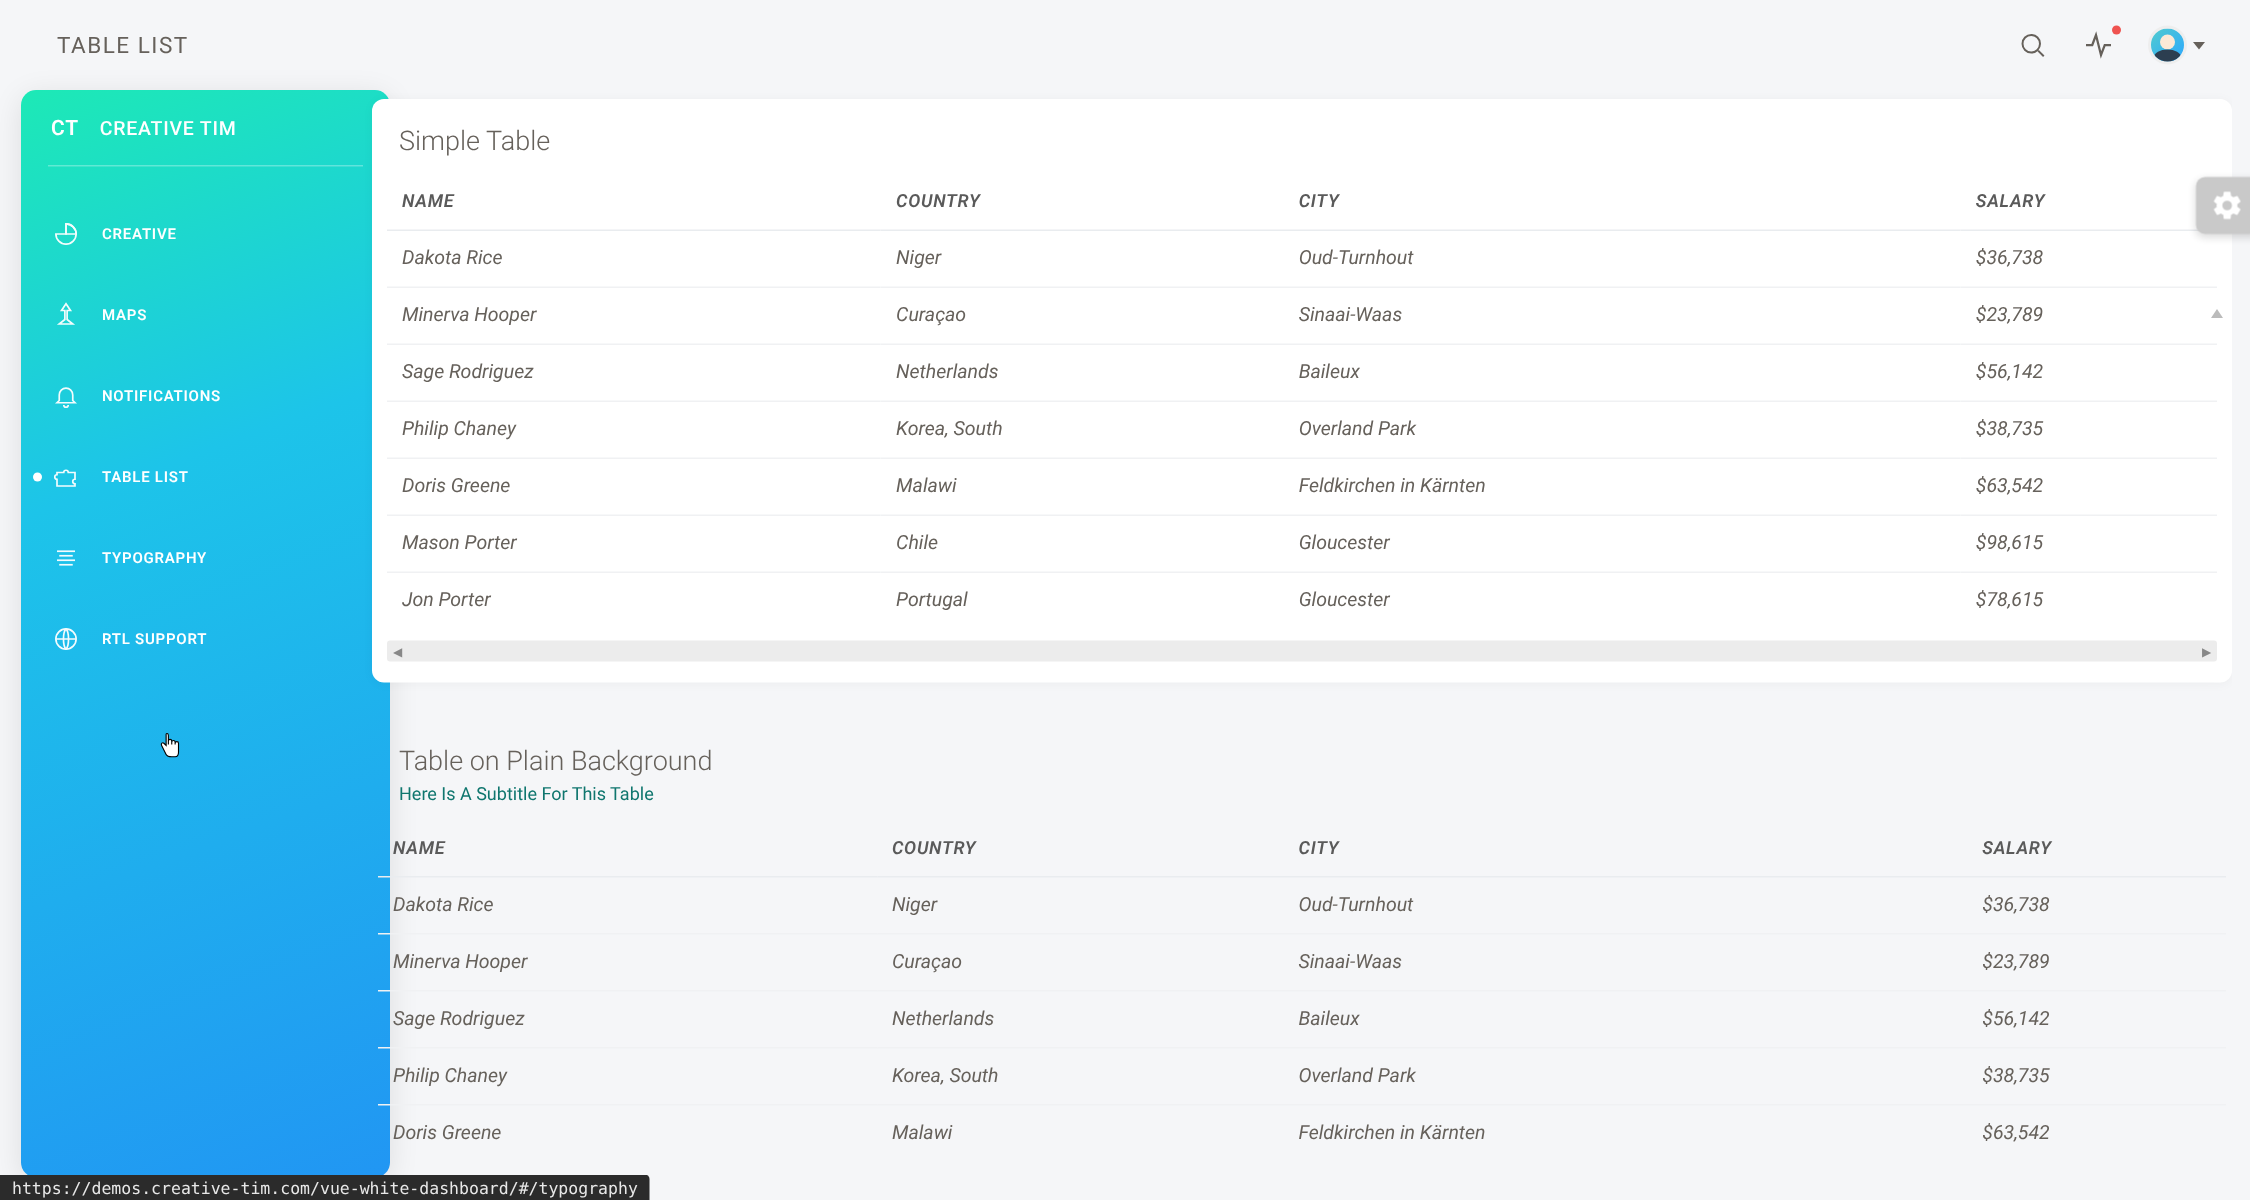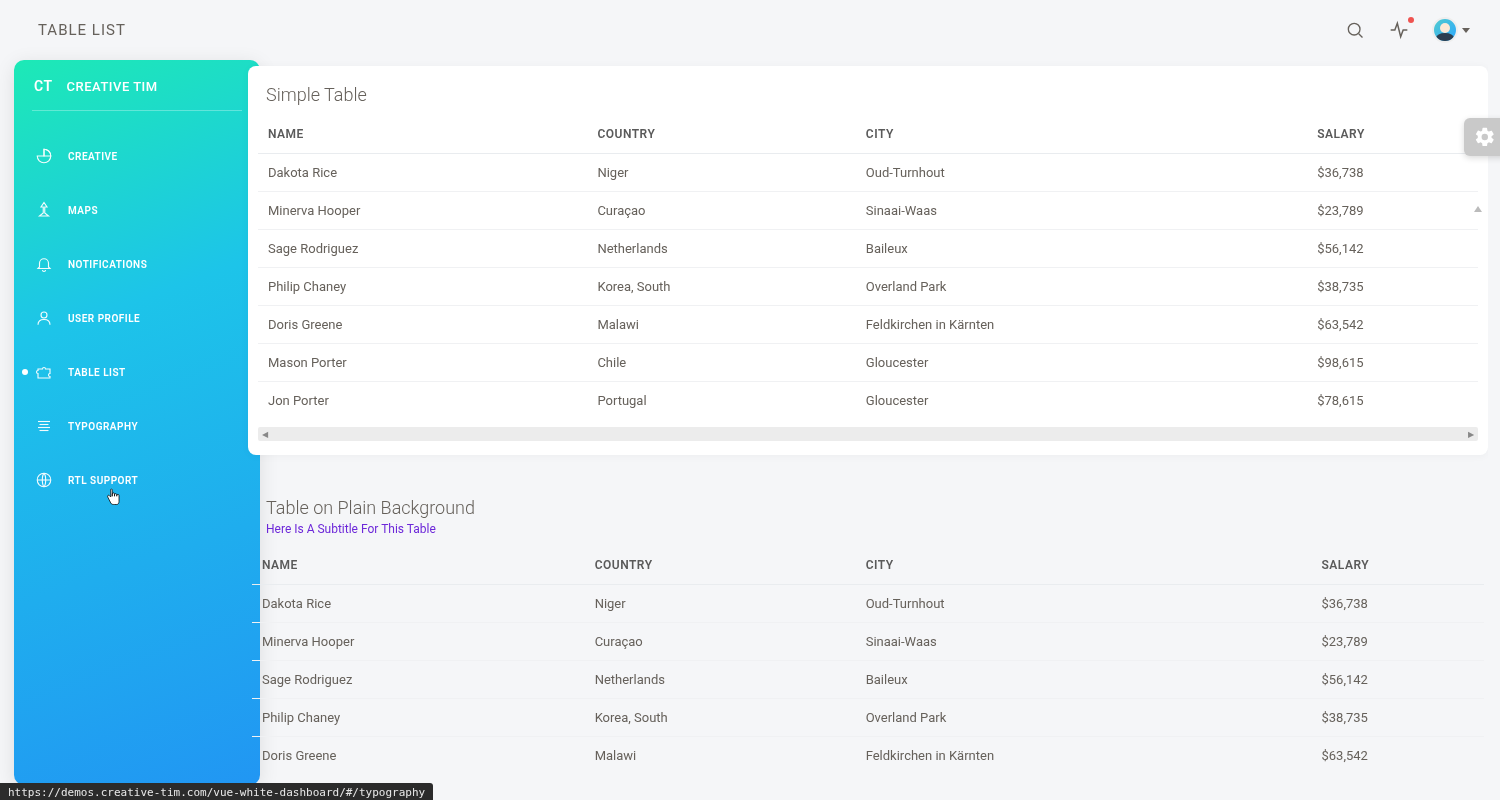--- a/index.html
+++ b/index.html
@@ -178,31 +178,32 @@
 .card-header {
   padding: 18px 18px 10px 18px;
 }
 .card-title {
   font-size: 18px;
   font-weight: 300;
   color: #66615b;
 }
 .card-subtitle {
   font-size: 12px;
-  color: #6d28d9;
+  color: #0f766e;
   margin-top: 4px;
 }
 .table-scroll {
   overflow-x: auto;
   margin: 0 10px;
 }
 .table {
   width: 100%;
   border-collapse: collapse;
   font-size: 13px;
+  font-style: italic;
 }
 .table th {
   text-align: left;
   font-weight: 600;
   font-size: 12px;
   letter-spacing: 0.5px;
   color: #5a5a5a;
   padding: 12px 10px;
   border-bottom: 1px solid #e9ecef;
 }
@@ -339,29 +340,20 @@
       </li>
       <li class="nav-item">
         <span class="nav-icon">
           <svg viewBox="0 0 24 24">
             <path d="M18 16 L18 11 A6 6 0 0 0 6 11 L6 16 L4 18 L20 18 Z"></path>
             <path d="M10 20 A2 2 0 0 0 14 20"></path>
           </svg>
         </span>
         <span class="nav-label">NOTIFICATIONS</span>
       </li>
-      <li class="nav-item">
-        <span class="nav-icon">
-          <svg viewBox="0 0 24 24">
-            <circle cx="12" cy="8" r="4"></circle>
-            <path d="M4 21 C4 16 8 14 12 14 C16 14 20 16 20 21"></path>
-          </svg>
-        </span>
-        <span class="nav-label">USER PROFILE</span>
-      </li>
       <li class="nav-item active">
         <span class="nav-icon">
           <svg viewBox="0 0 24 24">
             <path d="M4 8 L10 8 A2 2 0 1 1 14 8 L20 8 L20 14 A2 2 0 1 0 20 18 L20 20 L4 20 L4 14 A2 2 0 1 1 4 10 Z"></path>
           </svg>
         </span>
         <span class="nav-label">TABLE LIST</span>
       </li>
       <li class="nav-item">
         <span class="nav-icon">

